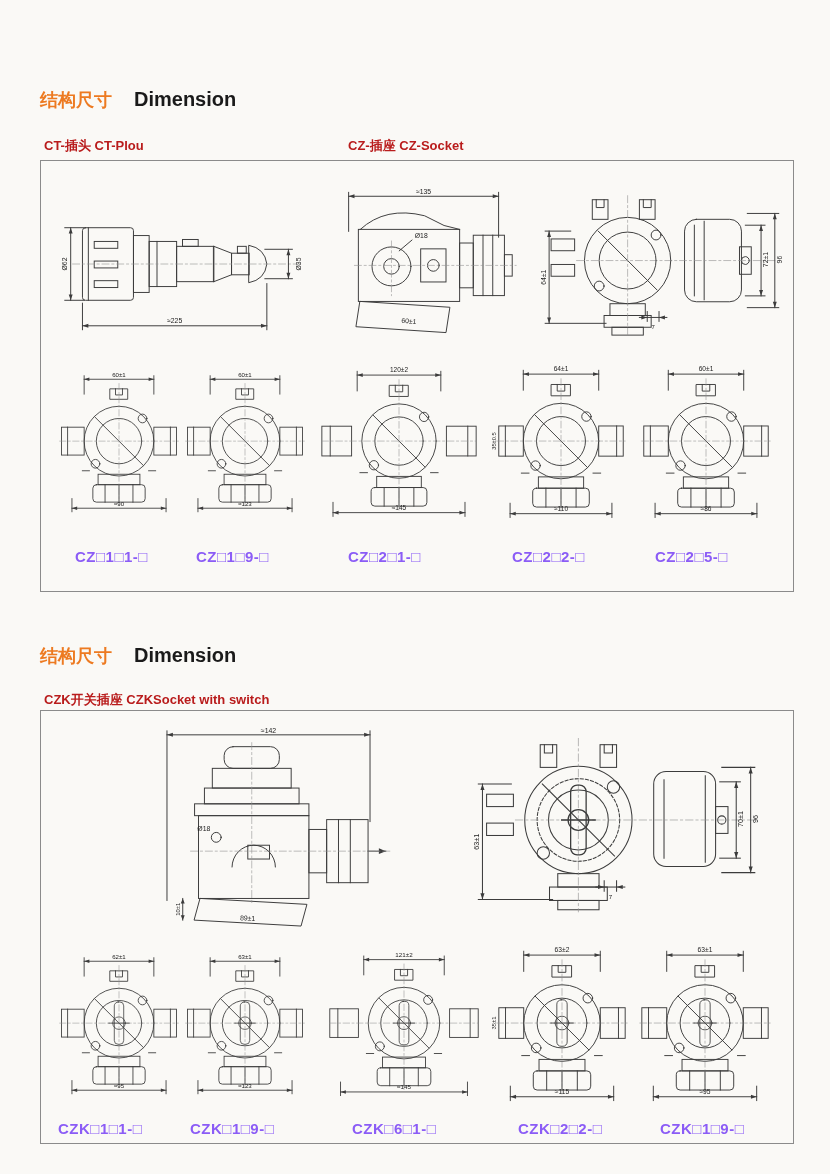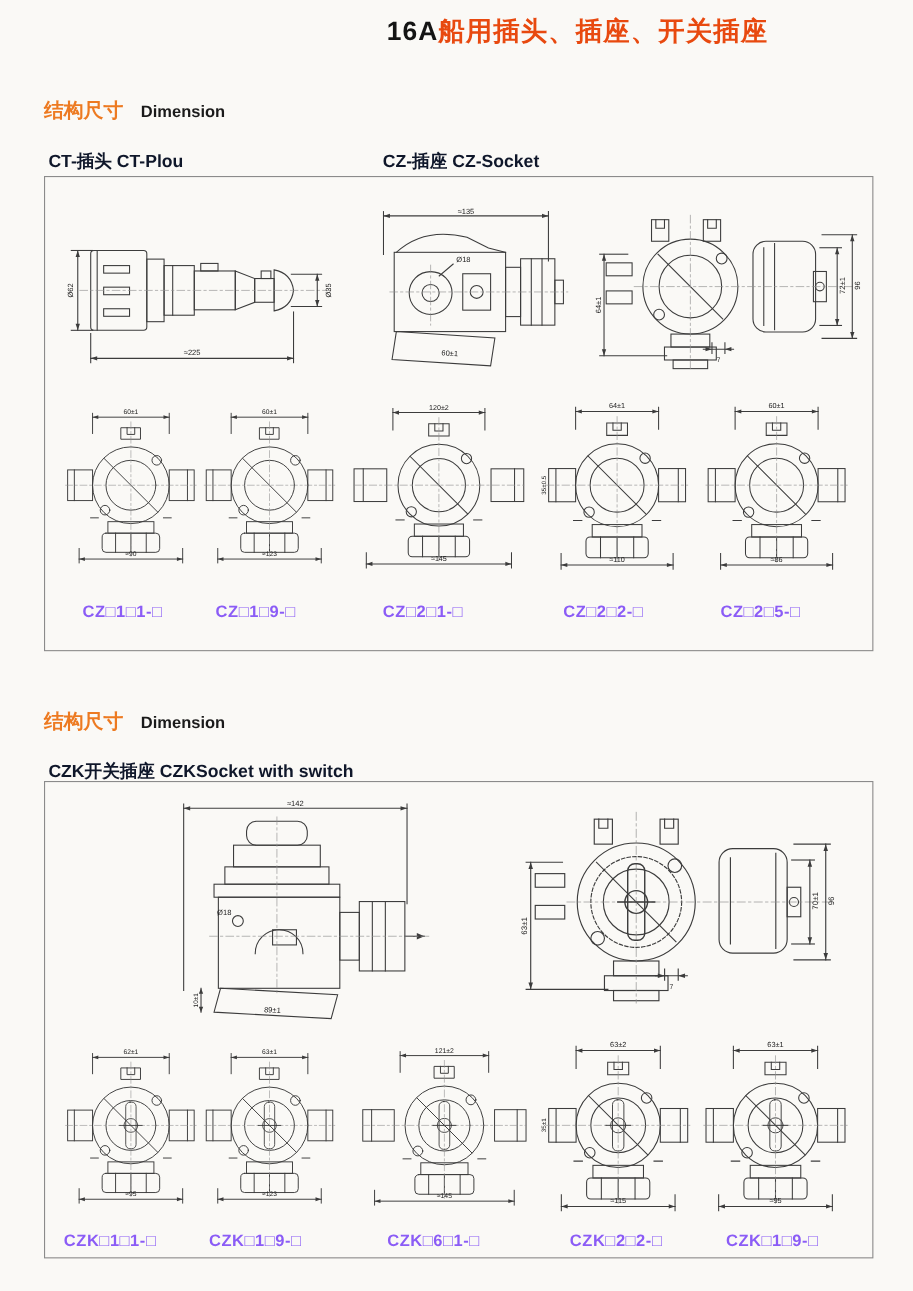--- a/index.html
+++ b/index.html
@@ -4,22 +4,22 @@
 <style>
   html,body{margin:0;padding:0;background:#e9e9e9;}
   .page{position:relative;width:830px;height:1174px;background:#faf9f6;
         font-family:"Liberation Sans","DejaVu Sans",sans-serif;overflow:hidden;}
   .title-line1{position:absolute;top:12px;left:240px;width:570px;text-align:center;
         font-size:24px;font-weight:bold;color:#141414;letter-spacing:1px;white-space:nowrap;}
   .title-line1 .cn{color:#e8490f;}
   .title-line2{position:absolute;top:42px;left:140px;width:680px;text-align:center;
         font-size:18px;font-weight:bold;color:#1a1a1a;letter-spacing:.5px;}
   .sec-heading{position:absolute;left:40px;font-size:18px;font-weight:bold;color:#ed7a21;}
-  .sec-heading .en{color:#1a1a1a;font-size:15px;margin-left:16px;font-weight:bold;}
-  .sub-label{position:absolute;font-size:16px;font-weight:bold;color:#0f172a;}
+  .sec-heading .en{color:#1a1a1a;font-size:20px;margin-left:22px;font-weight:bold;}
+  .sub-label{position:absolute;font-size:13px;font-weight:bold;color:#b91c1c;}
   .box{position:absolute;left:40px;width:752px;border:1px solid #8b8b8b;}
   .model-label{position:absolute;font-size:15px;font-weight:bold;color:#8b5cf6;letter-spacing:.5px;white-space:nowrap;}
   svg.draw{position:absolute;overflow:visible;}
   .ln{stroke:#3c3c3c;stroke-width:1;fill:none;stroke-linecap:square;}
   .fl{fill:#3c3c3c;stroke:none;}
   .cl{stroke:#909090;stroke-width:.6;stroke-dasharray:7 3 2 3;}
   .dsh{stroke-dasharray:3 2;}
   .dim{font-size:7px;fill:#222;stroke:none;font-weight:normal;}
   .dim-s{font-size:6px;fill:#222;stroke:none;}
 </style>
@@ -95,21 +95,20 @@
         </g>
       </symbol>
       <g id="lever-g" class="ln">
         <rect x="-6" y="-27" width="12" height="54" rx="5"></rect>
         <circle r="8"></circle>
         <line x1="-13" y1="0" x2="13" y2="0"></line>
       </g>
     </defs>
   </svg>
 
-  <div class="title-line1"><span>16A</span><span class="cn">船用插头、插座、开关插座</span></div>
 
   <div class="sec-heading" style="top:88px"><span>结构尺寸</span><span class="en">Dimension</span></div>
   <div class="sub-label" style="top:137px;left:44px">CT-插头  CT-Plou</div>
   <div class="sub-label" style="top:137px;left:348px">CZ-插座  CZ-Socket</div>
 
   <div class="box" style="top:160px;height:430px"></div>
 
   <svg class="draw" style="left:55px;top:190px" width="255" height="148" viewBox="0 0 260 150">
     <g class="ln">
       <line x1="16" y1="38" x2="16" y2="112"></line>

